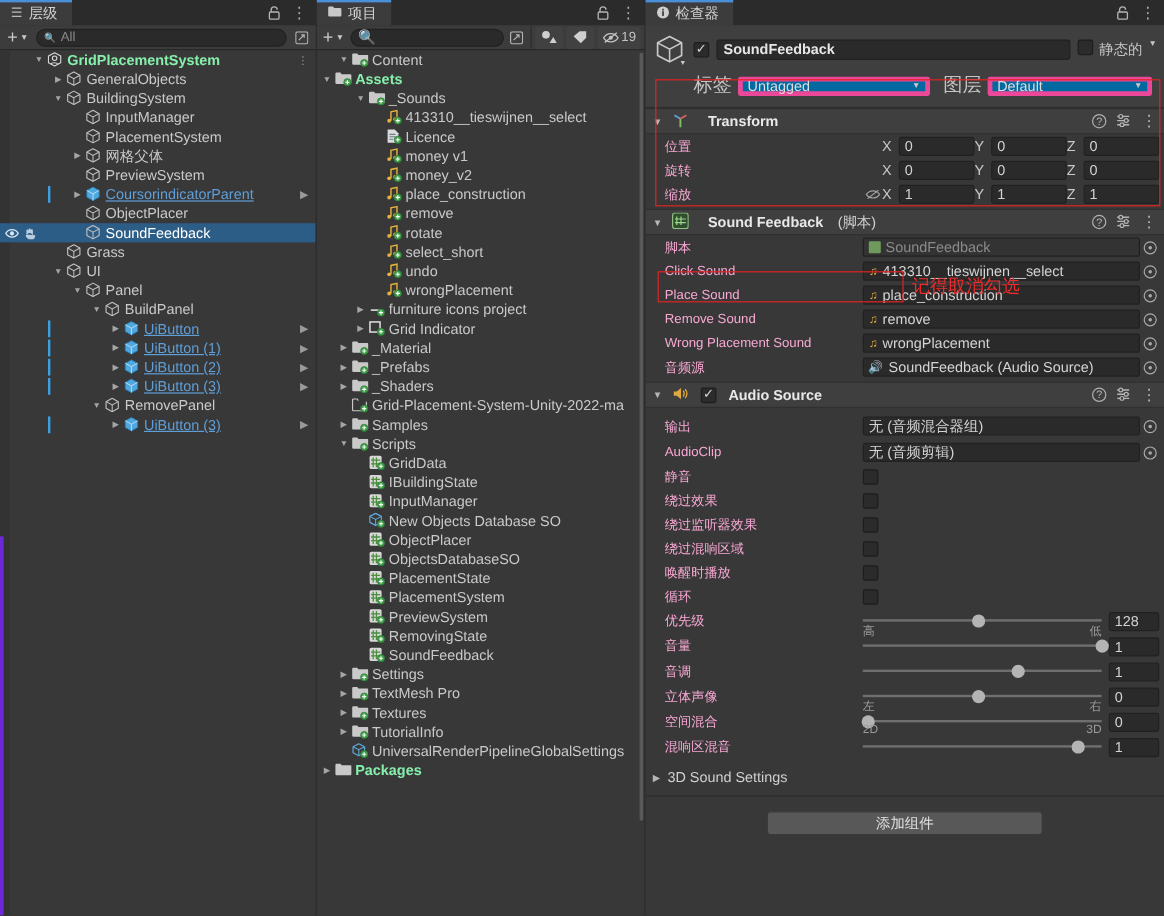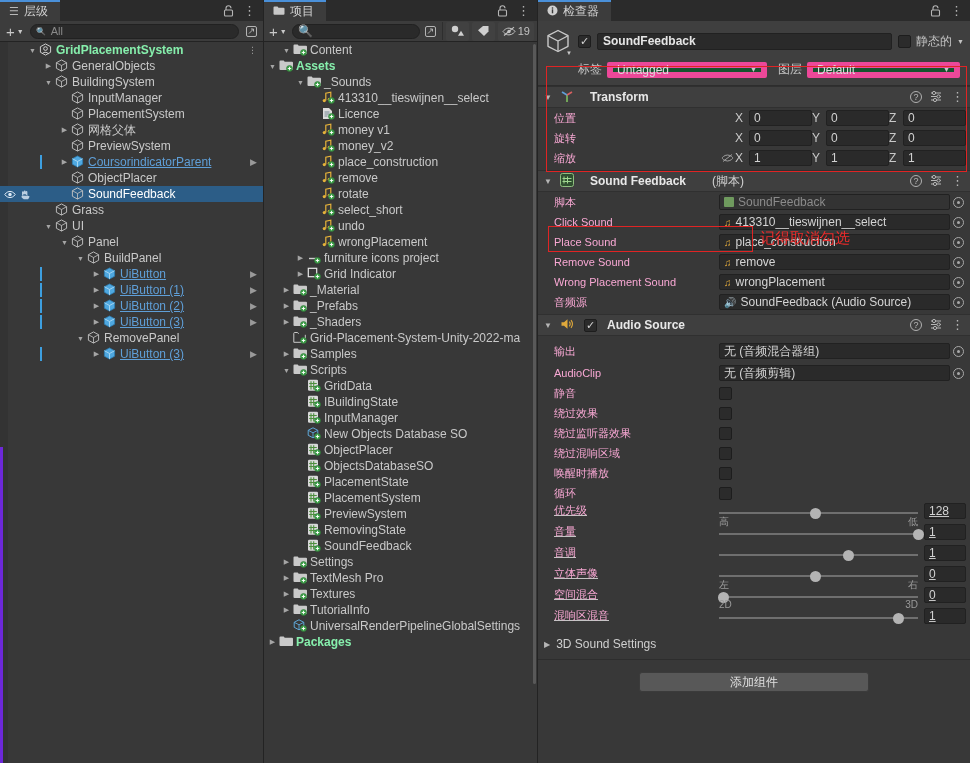--- a/index.html
+++ b/index.html
@@ -87,26 +87,26 @@
   .obj-header { background: #3f3f3f; padding: 6px 6px 7px 6px; border-bottom: 1px solid #2d2d2d; }
   .oh-line1 { display: flex; align-items: center; gap: 6px; }
   .oh-cube { width: 28px; height: 28px; flex: 0 0 28px; display: flex; align-items: center; justify-content: center; position: relative;}
   .cbx { width: 13px; height: 13px; background: #2b2b2b; border: 1px solid #1d1d1d; border-radius: 2px;
          display: flex; align-items: center; justify-content: center; flex: 0 0 13px; }
   .cbx.checked::after { content: "\2713"; font-size: 11px; color: #d6d6d6; line-height: 11px; }
   .namefield {
     flex: 1; height: 17px; background: #2a2a2a; border: 1px solid #212121; border-radius: 2px;
     display: flex; align-items: center; padding: 0 5px; font-weight: bold; color: #e6e6e6; font-size: 12px;
   }
-  .static-wrap { display: flex; align-items: center; gap: 5px; }
+  .static-wrap { display: flex; align-items: flex-start; gap: 5px; }
   .static-lbl { font-size: 12px; color: #c4c4c4; }
   .oh-line2 { display: flex; align-items: center; gap: 5px; margin-top: 6px; padding-left: 34px; }
-  .fld-lbl { font-size: 12px; color: #c4c4c4; white-space: nowrap; }
+  .fld-lbl { font-size: 16px; color: #c4c4c4; white-space: nowrap; }
   .dropdown {
-    height: 16px; background: #14532d; border: 6px solid #ec4899; border-radius: 2px;
+    height: 16px; background: #0369a1; border: 4px solid #ec4899; border-radius: 2px;
     display: flex; align-items: center; padding: 0 4px; font-size: 12px; color: #dcdcdc;
     position: relative;
   }
   .dropdown .dcaret { margin-left: auto; font-size: 7px; color: #c9c9c9; padding-left: 8px; }
 
   .comp-header {
     height: 22px; background: #3f3f3f; display: flex; align-items: center; gap: 6px;
     padding: 0 6px; border-top: 1px solid #303030; border-bottom: 1px solid #303030;
   }
   .comp-header .ch-caret { font-size: 8px; color: #b5b5b5; width: 10px; }
@@ -134,21 +134,21 @@
   .selpick { width: 16px; flex: 0 0 16px; display: flex; align-items: center; justify-content: center; }
   .selpick .ring { width: 11px; height: 11px; border-radius: 50%; border: 1px solid #a9a9a9; display:flex;align-items:center;justify-content:center;}
   .selpick .ring::after { content:""; width: 3px; height: 3px; border-radius: 50%; background: #a9a9a9; }
   .mini-note { color: #e0a93b; font-size: 10px; flex: 0 0 auto; }
   .mini-spk { color: #e0a93b; font-size: 10px; }
   .mini-script { width: 10px; height: 10px; background: #6f9a5e; border-radius: 1px; flex: 0 0 10px;}
 
   .chk-row { height: 20px; display: flex; align-items: center; padding-left: 16px; }
   .chk-row .cbx2 { width: 13px; height: 13px; background: #2b2b2b; border: 1px solid #1d1d1d; border-radius: 2px; }
 
-  .slider-row { height: 21px; display: flex; align-items: flex-start; padding-left: 16px; padding-right: 4px; text-decoration: underline; }
+  .slider-row { height: 21px; display: flex; align-items: center; padding-left: 16px; padding-right: 4px; }
   .slider-wrap { flex: 1; position: relative; height: 21px; display: flex; align-items: center; margin-right: 6px;}
   .track { position: absolute; left: 0; right: 0; height: 2px; background: #6f6f6f; top: 9px; }
   .knob { position: absolute; width: 11px; height: 11px; border-radius: 50%; background: #b4b4b4; top: 5px; }
   .endlbl { position: absolute; top: 12px; font-size: 10px; color: #9a9a9a; }
   .endlbl.l { left: 0; } .endlbl.r { right: 0; }
   .numbox { width: 42px; flex: 0 0 42px; height: 16px; background: #2a2a2a; border: 1px solid #212121;
             border-radius: 2px; display: flex; align-items: center; padding: 0 4px; font-size: 12px; color: #d2d2d2;}
 
   .foldout-row { height: 22px; display: flex; align-items: center; gap: 6px; padding-left: 6px; font-size: 12px; color: #cfcfcf;}
   .foldout-row .fcaret { font-size: 8px; color: #b5b5b5; }
@@ -1019,21 +1019,21 @@
 
       <div class="comp-header" style="margin-top:2px;">
         <span class="ch-caret">▼</span>
         <span>
           <svg width="14" height="14" viewBox="0 0 14 14">
               <rect x="0.5" y="0.5" width="13" height="13" rx="2" fill="#2f4f2f" stroke="#8fbf7f"></rect>
               <path d="M4 3.5v7M7.5 3.5v7M2.5 5.5h9M2.5 8.5h9" stroke="#9fd68f" stroke-width="1"></path>
             </svg>
         </span>
         <span class="comp-title" style="margin-left:10px;">Sound Feedback</span>
-        <span class="comp-sub" style="margin-left:20px;">(脚本)</span>
+        <span class="comp-sub" style="margin-left:6px;">(脚本)</span>
         <span class="ch-right">
           <span class="help-circle">?</span>
           <span>
             <svg width="13" height="12" viewBox="0 0 13 12">
                 <path d="M1 3h10M1 6.5h10M1 10h10" stroke="#b7b7b7" stroke-width="1.2"></path>
                 <circle cx="4" cy="3" r="1.6" fill="#3f3f3f" stroke="#b7b7b7"></circle>
                 <circle cx="8.5" cy="6.5" r="1.6" fill="#3f3f3f" stroke="#b7b7b7"></circle>
                 <circle cx="5" cy="10" r="1.6" fill="#3f3f3f" stroke="#b7b7b7"></circle>
               </svg>
           </span>

